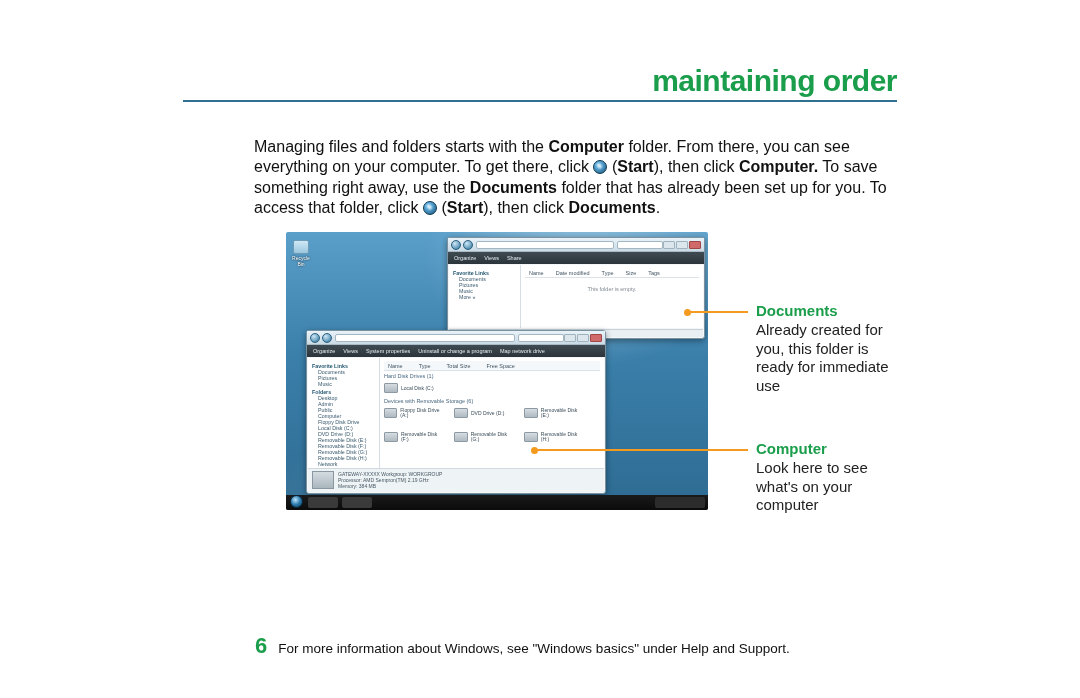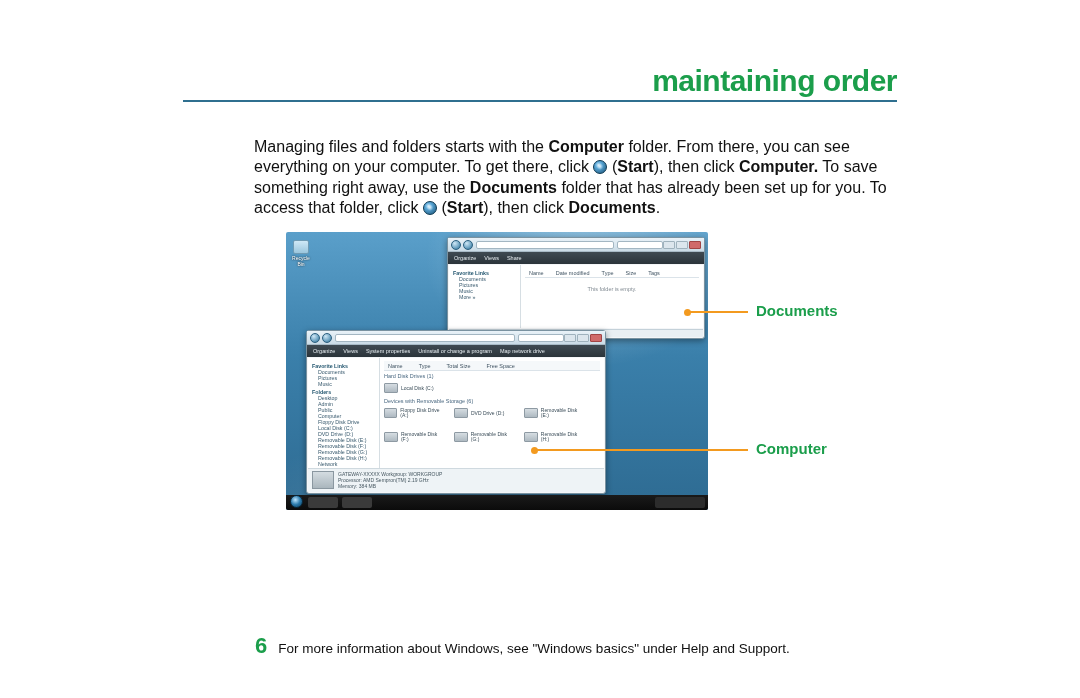--- a/index.html
+++ b/index.html
@@ -232,23 +232,25 @@
       <div class="tb-chip" style="left:22px"></div>
       <div class="tb-chip" style="left:56px"></div>
       <div class="tb-tray"></div>
     </div>
   </div>
 
   <div class="dot" style="top:309px; left:684px;"></div>
   <div class="lead" style="top:311px; left:690px; width:58px;"></div>
   <div class="callout" style="top:302px; left:756px; width:140px;">
     <span class="t">Documents</span>
+    <span>Already created for you, this folder is ready for immediate use</span>
   </div>
 
   <div class="dot" style="top:447px; left:531px;"></div>
   <div class="lead" style="top:449px; left:537px; width:211px;"></div>
   <div class="callout" style="top:440px; left:756px; width:140px;">
     <span class="t">Computer</span>
+    <span>Look here to see what's on your computer</span>
   </div>
 
   <div class="page-num">6</div>
   <div class="footer">For more information about Windows, see "Windows basics" under Help and Support.</div>
 </div>
 
 </body></html>

